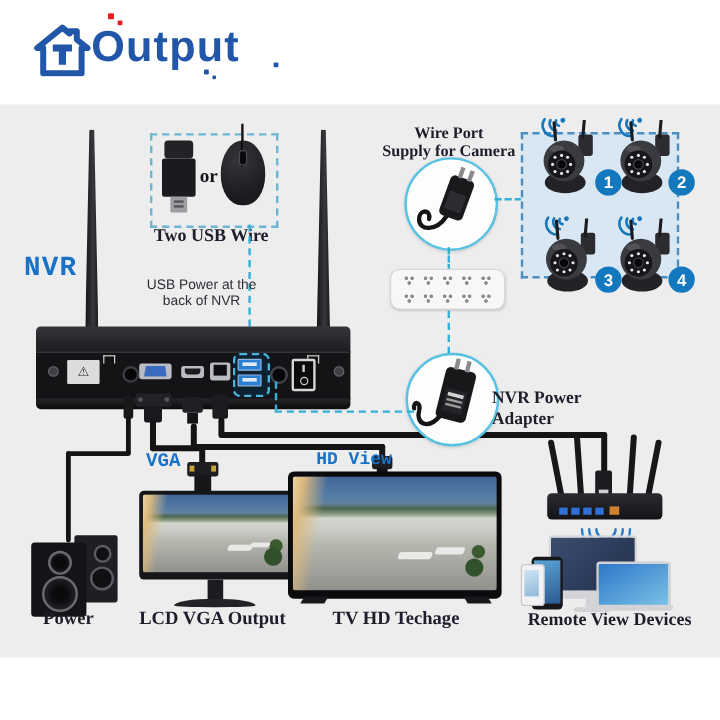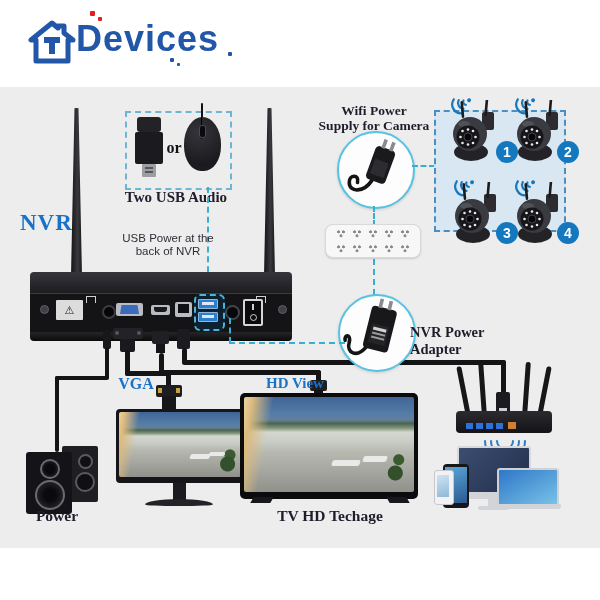--- a/index.html
+++ b/index.html
@@ -2,21 +2,21 @@
 <html><head>
 <meta charset="utf-8">
 <style>
   html,body{margin:0;padding:0}
   #canvas{position:relative;width:600px;height:600px;background:#ffffff;overflow:hidden;
           font-family:"Liberation Sans",sans-serif}
   .abs{position:absolute}
   .stage{position:absolute;left:0;top:87px;width:600px;height:461px;background:#ededed}
   
   .serifL{position:absolute;font-family:"Liberation Serif",serif;font-weight:bold;color:#1d1d2b;text-align:center}
-  .blueL{position:absolute;font-family:Liberation Serif, serif;font-weight:bold;color:#1a72c8}
+  .blueL{position:absolute;font-family:Liberation Mono, monospace;font-weight:bold;color:#1a72c8}
   .note{position:absolute;font-family:"Liberation Sans",sans-serif;color:#2e2e36;text-align:center}
   
   .logo-text{position:absolute;left:76px;top:18px;font-size:36px;font-weight:bold;color:#2156a8;letter-spacing:1px}
   .dot{position:absolute;border-radius:1px}
   
   .dashv{position:absolute;width:0;border-left:2px dashed #35b0d4}
   .dashh{position:absolute;height:0;border-top:2px dashed #35b0d4}
   .dashbox{position:absolute;border:2px dashed #6cb6d4}
   
   .cable{position:absolute;background:#141416;border-radius:3px}
@@ -58,21 +58,21 @@
 </style>
 </head>
 <body>
 
 <div id="canvas">
 
   <svg class="abs" style="left:28px;top:20px" width="48" height="44" viewBox="0 0 48 44">
     <path d="M24 3 L3 20 L8 20 L8 41 L40 41 L40 20 L45 20 L36 13 L36 6 L30 6 L30 8 Z" fill="none" stroke="#2156a8" stroke-width="5" stroke-linejoin="round"></path>
     <path d="M16 20 H32 M24 20 V34" stroke="#2156a8" stroke-width="6"></path>
   </svg>
-  <div class="logo-text">Devices</div>
+  <div class="logo-text">Output</div>
   <div class="dot" style="left:90px;top:11px;width:5px;height:5px;background:#e02020"></div>
   <div class="dot" style="left:98px;top:17px;width:4px;height:4px;background:#e02020"></div>
   <div class="dot" style="left:170px;top:58px;width:4px;height:4px;background:#2156a8"></div>
   <div class="dot" style="left:177px;top:63px;width:3px;height:3px;background:#2156a8"></div>
   <div class="dot" style="left:228px;top:52px;width:4px;height:4px;background:#2156a8"></div>
 
   <div class="stage"></div>
 
   <div class="blueL" style="left:20px;top:210px;font-size:23px;letter-spacing:1px">NVR</div>
 
@@ -86,21 +86,21 @@
   </div>
 
   <div class="serifL" style="left:160px;top:139px;width:28px;font-size:16px;color:#121218">or</div>
 
   <div class="cable" style="left:201px;top:103px;width:2px;height:16px"></div>
   <div class="abs" style="left:184px;top:117px;width:37px;height:54px;border-radius:50% 50% 46% 46%;
        background:radial-gradient(circle at 40% 30%,#34343a,#1b1b1f 70%)">
     <div style="position:absolute;left:17px;top:0;width:1px;height:22px;background:#000"></div>
     <div style="position:absolute;left:15px;top:8px;width:5px;height:11px;background:#0a0a0c;border:1px solid #4a4a52;border-radius:3px"></div>
   </div>
-  <div class="serifL" style="left:118px;top:189px;width:116px;font-size:15px">Two USB Audio</div>
+  <div class="serifL" style="left:118px;top:189px;width:116px;font-size:15px">Two USB Wire</div>
 
   <div class="dashv" style="left:207px;top:187px;height:105px"></div>
 
   <div class="note" style="left:122px;top:232px;width:92px;font-size:11.5px;line-height:13px">
     <span>USB Power at the</span><br>
     <span>back of NVR</span>
   </div>
 
   <div class="antenna" style="left:71px;top:108px;width:11px;height:168px"></div>
   <div class="antenna" style="left:264px;top:108px;width:11px;height:168px"></div>
@@ -178,21 +178,21 @@
   <div class="cable" style="left:182px;top:360px;width:324px;height:5px"></div>
   <div class="cable" style="left:501px;top:360px;width:5px;height:34px"></div>
   <div class="abs" style="left:496px;top:392px;width:14px;height:22px;background:#1c1c20;border-radius:2px">
     <div style="margin:16px auto 0;width:8px;height:4px;background:#cfcfcf"></div>
   </div>
 
   <div class="blueL" style="left:108px;top:375px;width:56px;font-size:16px;text-align:center">VGA</div>
   <div class="blueL" style="left:262px;top:375px;width:66px;font-size:15px;text-align:center">HD View</div>
 
   <div class="serifL" style="left:300px;top:103px;width:148px;font-size:13.5px;line-height:15px">
-    <span>Wifi Power</span><br>
+    <span>Wire Port</span><br>
     <span>Supply for Camera</span>
   </div>
   <div class="pcircle" style="left:337px;top:131px"></div>
   <svg class="abs" style="left:341px;top:135px" width="66" height="66" viewBox="0 0 64 64">
     <path d="M30,44 C22,56 8,56 8,46 C8,38 18,38 16,46" stroke="#141416" stroke-width="3.5" fill="none" stroke-linecap="round"></path>
     <g transform="rotate(20 38 30)">
       <rect x="28" y="12" width="20" height="34" rx="4" fill="#1a1a1d"></rect>
       <rect x="31" y="25" width="14" height="15" rx="1" fill="#2c2c31"></rect>
       <rect x="33" y="4" width="3.5" height="9" fill="#8a8a8e"></rect>
       <rect x="41" y="4" width="3.5" height="9" fill="#8a8a8e"></rect>
@@ -344,20 +344,21 @@
   <div class="serifL" style="left:14px;top:507px;width:86px;font-size:15.5px">Power</div>
 
   <div class="abs" style="left:116px;top:409px;width:128px;height:74px;background:#15151a;border-radius:4px">
     <div class="terrace" style="left:3px;top:3px;width:122px;height:65px;border-radius:2px">
       <div class="lounger" style="left:58%;top:64%;width:20px;height:5px"></div>
       <div class="lounger" style="left:74%;top:61%;width:16px;height:4px"></div>
     </div>
   </div>
   <div class="abs" style="left:173px;top:483px;width:13px;height:18px;background:#1c1c20"></div>
   <div class="abs" style="left:145px;top:499px;width:68px;height:7px;background:#232327;border-radius:50%/80% 80% 20% 20%"></div>
+  <div class="serifL" style="left:104px;top:507px;width:146px;font-size:15.5px">LCD VGA Output</div>
 
   <div class="abs" style="left:240px;top:393px;width:178px;height:106px;background:#0b0b0d;border-radius:5px">
     <div class="terrace" style="left:4px;top:4px;width:170px;height:95px;border-radius:2px">
       <div class="lounger" style="left:52%;top:66%;width:28px;height:6px"></div>
       <div class="lounger" style="left:70%;top:62%;width:24px;height:6px"></div>
     </div>
   </div>
   <div class="abs" style="left:252px;top:497px;width:20px;height:6px;background:#18181c;transform:skewX(-30deg)"></div>
   <div class="abs" style="left:388px;top:497px;width:20px;height:6px;background:#18181c;transform:skewX(30deg)"></div>
   <div class="serifL" style="left:252px;top:507px;width:156px;font-size:15.5px">TV HD Techage</div>
@@ -384,14 +385,15 @@
   <div class="abs silver" style="left:478px;top:506px;width:31px;height:4px;border-radius:2px"></div>
   <div class="abs" style="left:443px;top:464px;width:26px;height:44px;background:#17171a;border-radius:4px">
     <div style="position:absolute;left:2px;top:3px;width:22px;height:36px;background:linear-gradient(160deg,#5aa6d8,#2b5a90)"></div>
   </div>
   <div class="abs" style="left:434px;top:470px;width:18px;height:33px;background:#f2f2f4;border-radius:3px;border:1px solid #c8c8cc">
     <div style="position:absolute;left:2px;top:4px;width:12px;height:22px;background:linear-gradient(160deg,#cfe4f2,#8fb8d8)"></div>
   </div>
   <div class="abs" style="left:497px;top:468px;width:58px;height:36px;background:linear-gradient(150deg,#2e77c8,#7bc4e8);
        border:2px solid #cfd1d4;border-radius:3px 3px 0 0"></div>
   <div class="abs silver" style="left:491px;top:504px;width:70px;height:5px;border-radius:2px 2px 4px 4px"></div>
+  <div class="serifL" style="left:420px;top:509px;width:176px;font-size:15px">Remote View Devices</div>
 
 </div>
 
 </body></html>

